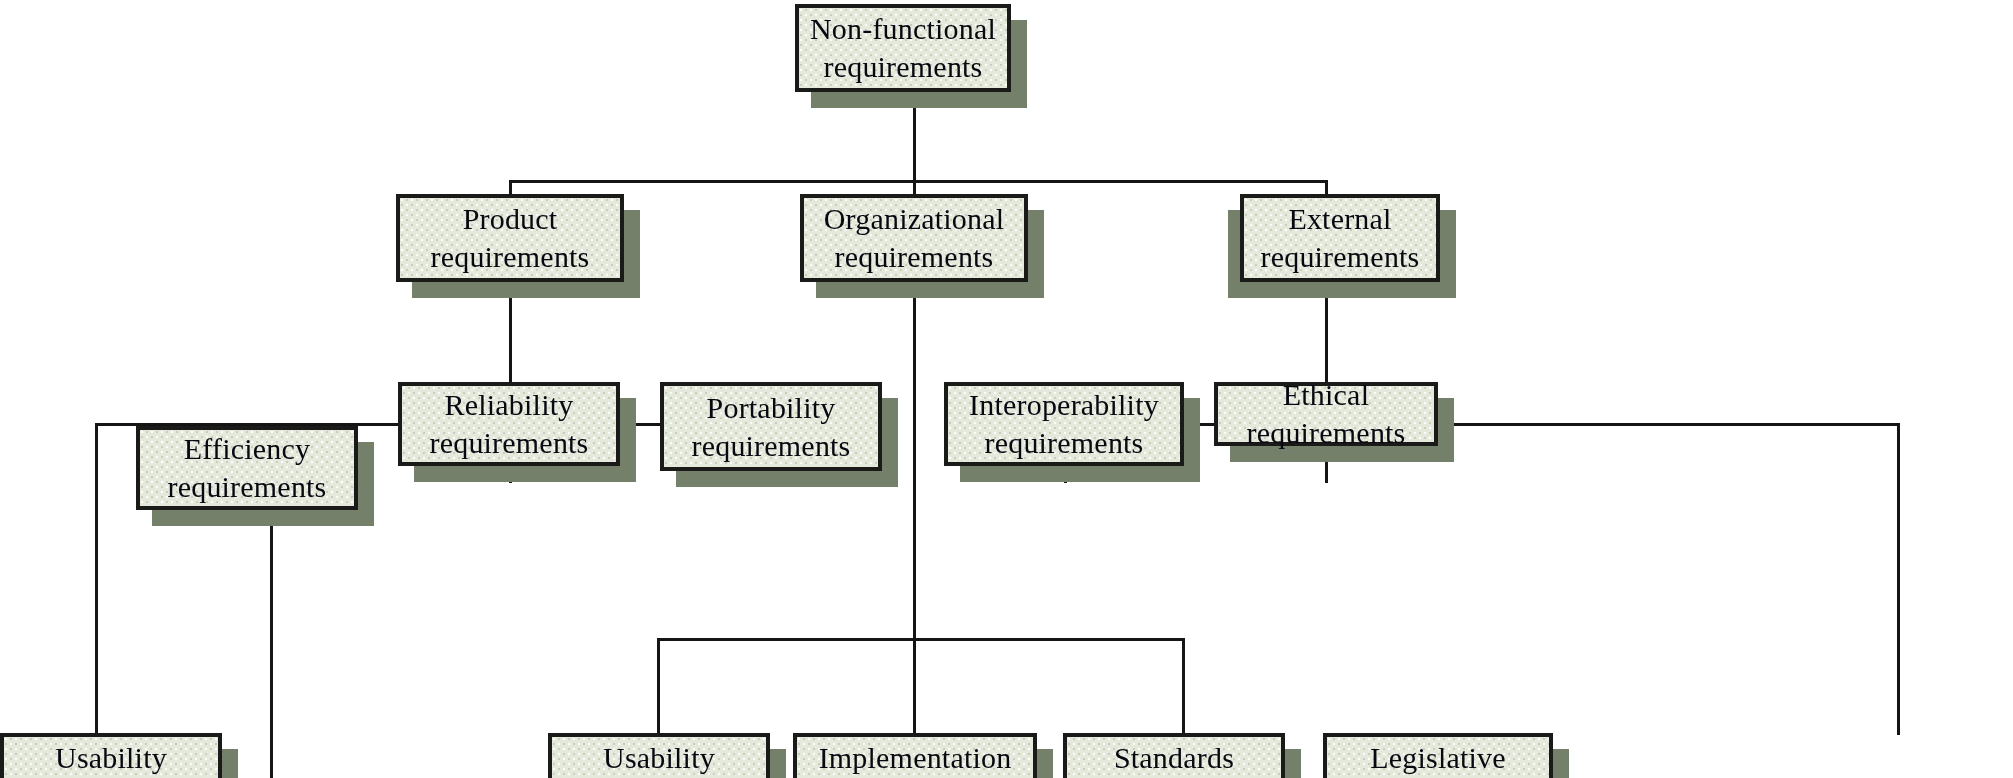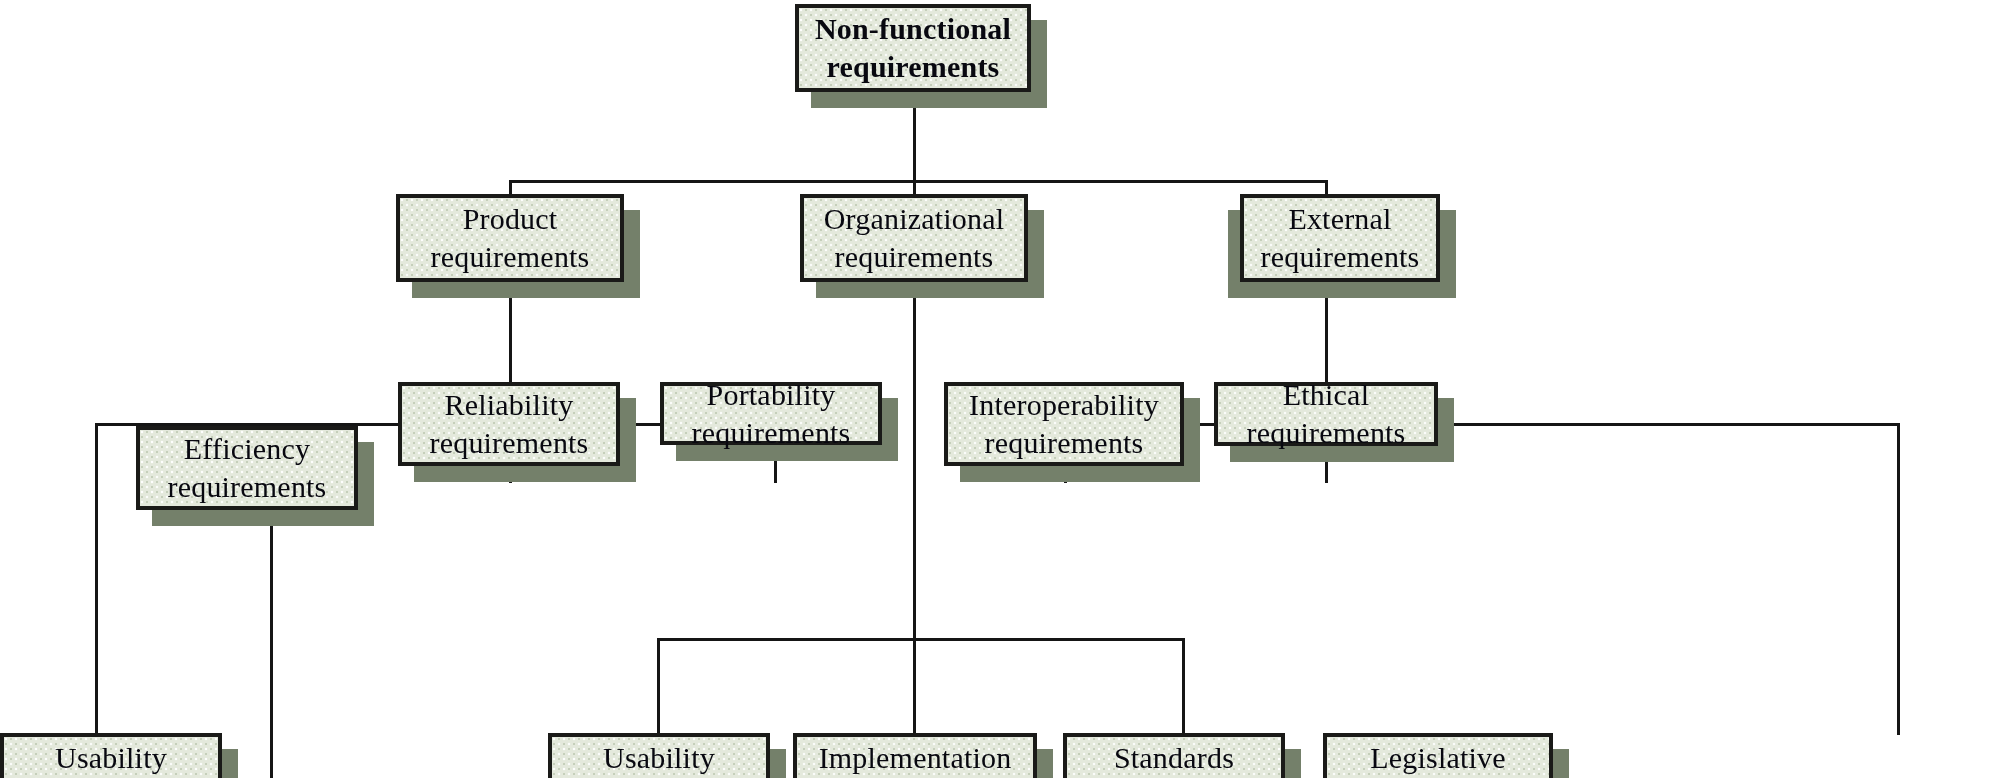--- a/index.html
+++ b/index.html
@@ -108,21 +108,21 @@
   <div class="line v" style="left:1182px; top:638px; height:97px;"></div>
 
   <div class="line v" style="left:1325px; top:280px; height:145px;"></div>
 
   <div class="line h" style="left:1064px; top:423px; width:836px;"></div>
 
   <div class="line v" style="left:1064px; top:423px; height:60px;"></div>
   <div class="line v" style="left:1325px; top:423px; height:60px;"></div>
   <div class="line v" style="left:1897px; top:423px; height:312px;"></div>
 
-  <div class="node" style="left:795px; top:4px; width:236px; height:88px;font-weight:bold;">
+  <div class="node" style="left:795px; top:4px; width:216px; height:88px;">
     <div class="shadow"></div>
     <div class="face">
       <span class="label-line">Non-functional</span>
       <span class="label-line">requirements</span>
     </div>
   </div>
 
   <div class="node" style="left:396px; top:194px; width:228px; height:88px;">
     <div class="shadow"></div>
     <div class="face">
@@ -156,21 +156,21 @@
   </div>
 
   <div class="node" style="left:398px; top:382px; width:222px; height:84px;">
     <div class="shadow"></div>
     <div class="face">
       <span class="label-line">Reliability</span>
       <span class="label-line">requirements</span>
     </div>
   </div>
 
-  <div class="node" style="left:660px; top:382px; width:222px; height:63px;">
+  <div class="node" style="left:660px; top:382px; width:222px; height:89px;">
     <div class="shadow"></div>
     <div class="face">
       <span class="label-line">Portability</span>
       <span class="label-line">requirements</span>
     </div>
   </div>
 
   <div class="node" style="left:944px; top:382px; width:240px; height:84px;">
     <div class="shadow"></div>
     <div class="face">

